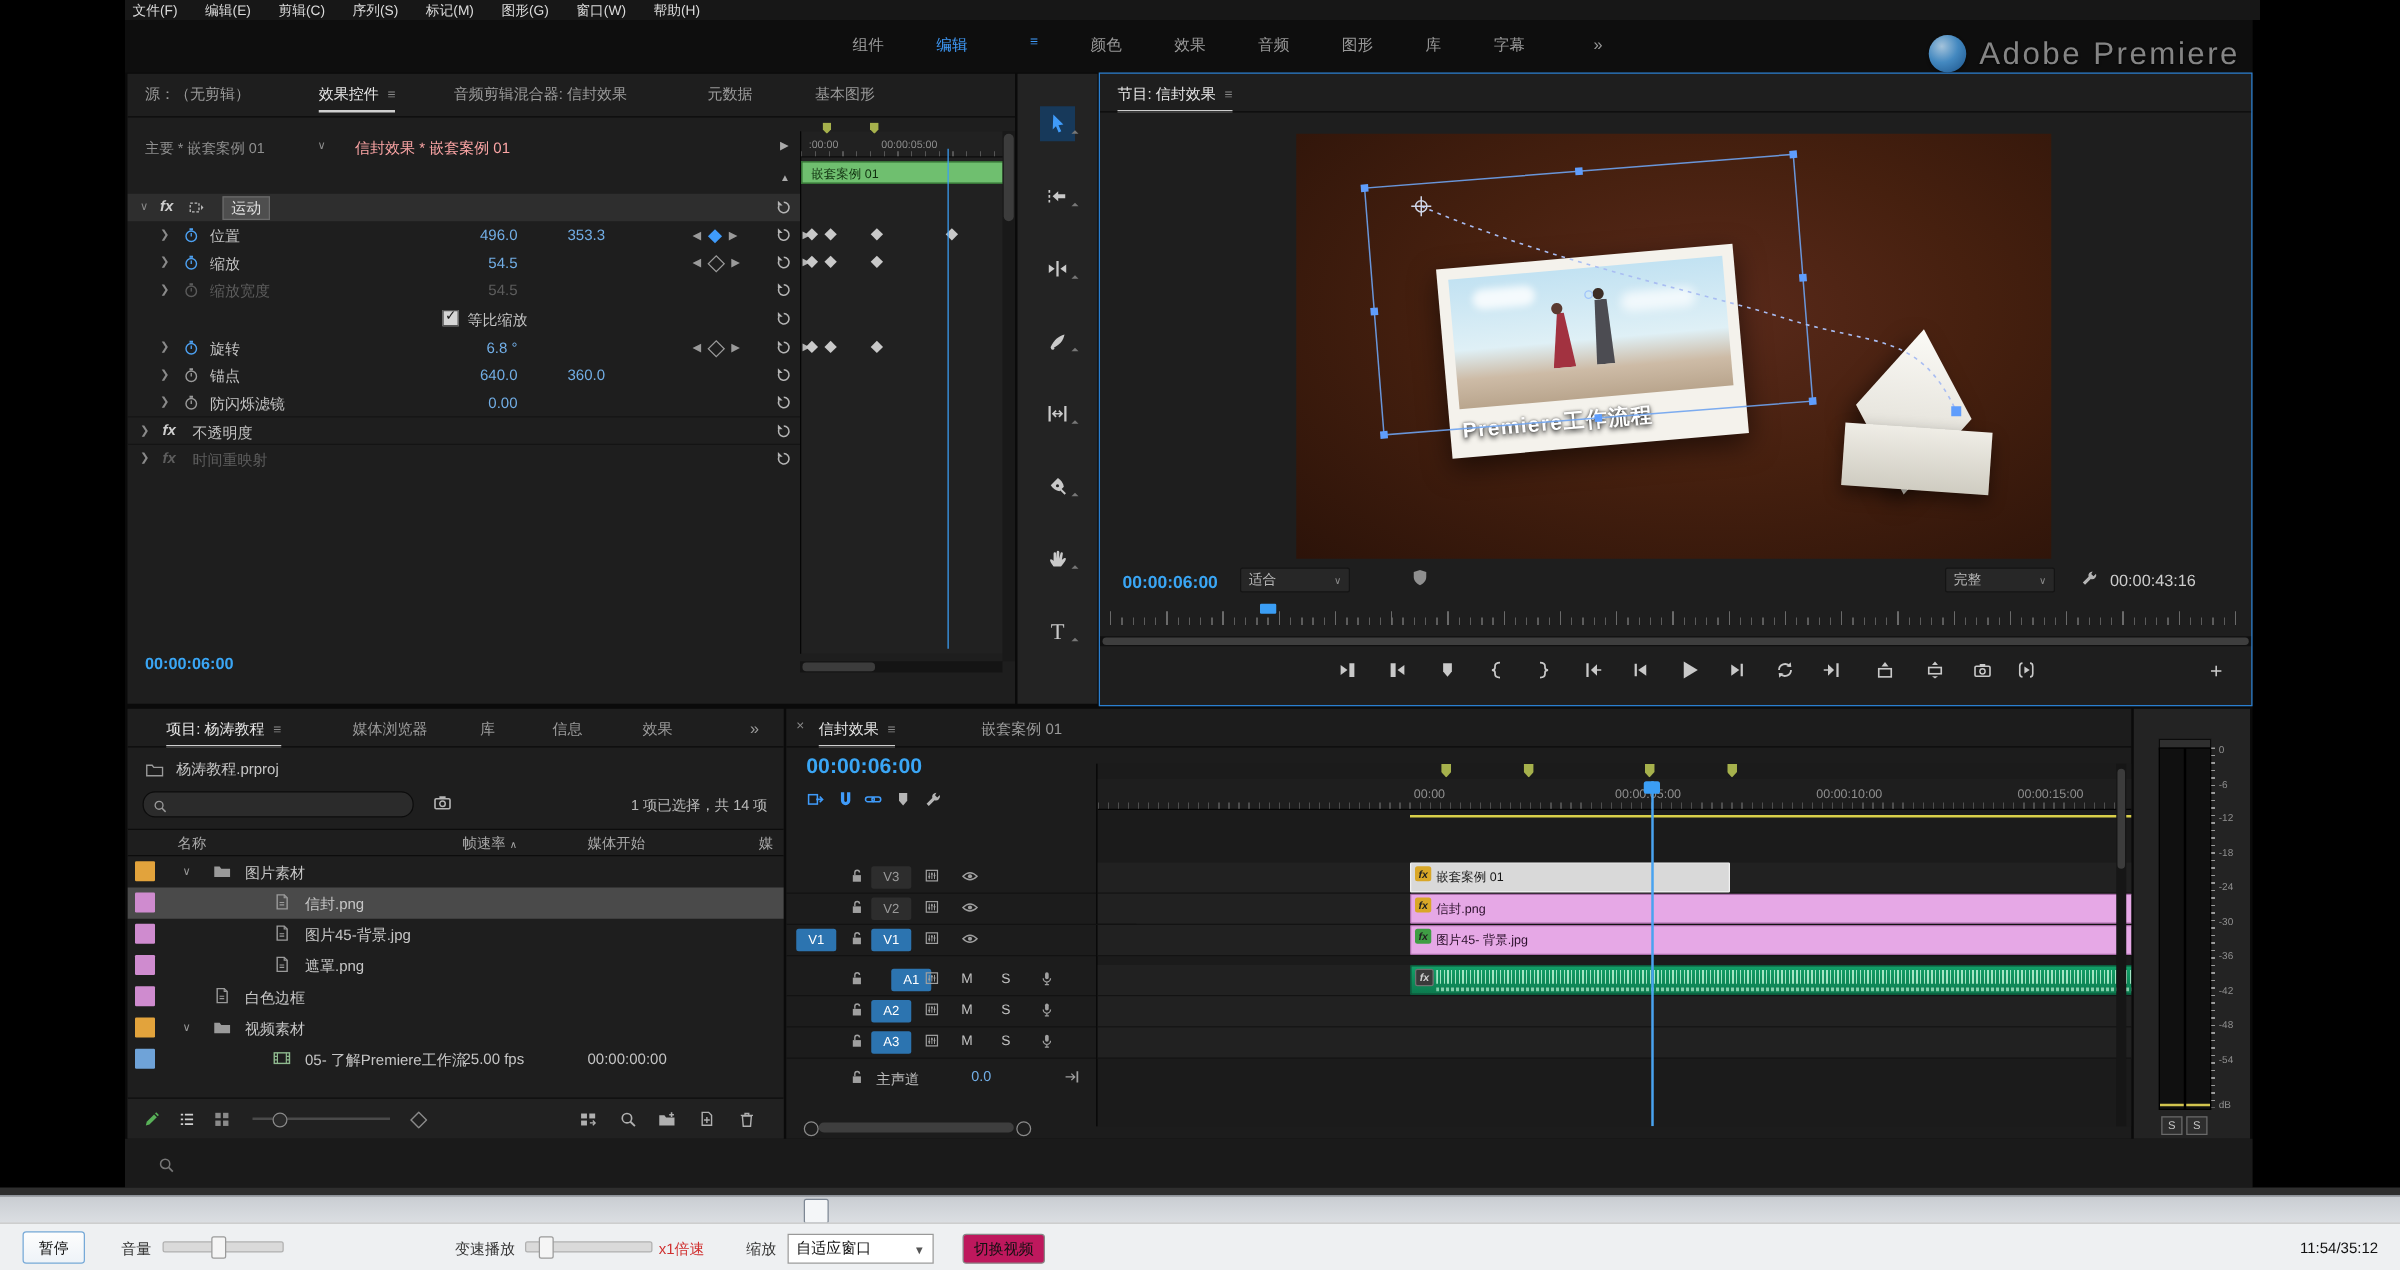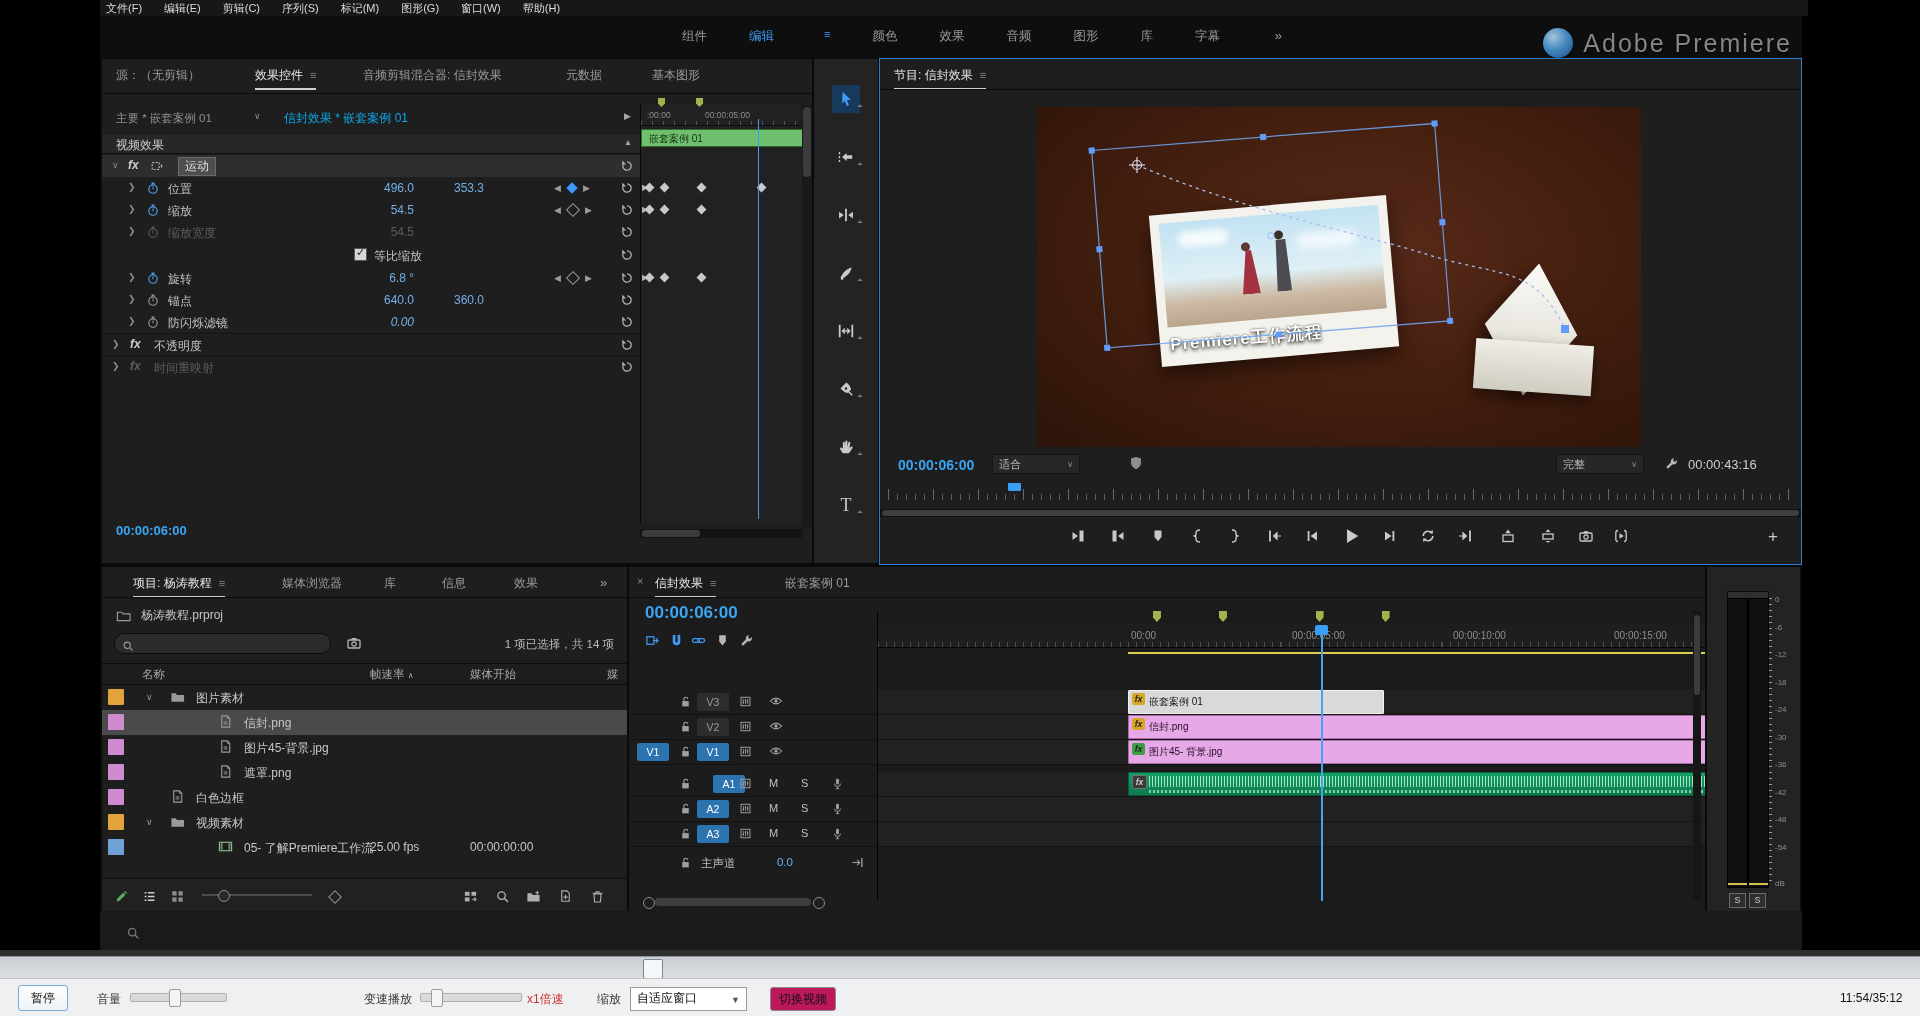--- a/index.html
+++ b/index.html
@@ -115,23 +115,22 @@
 
     <div id="fxpanel" class="panel" style="left:2px;top:59px;width:710px;height:504px;">
         <div class="ptab" style="left: 14px;">源：（无剪辑）</div>
         <div class="ptab active" style="left: 153px;">效果控件<span class="ham">≡</span></div>
         <div class="ptab" style="left: 261px;">音频剪辑混合器: 信封效果</div>
         <div class="ptab" style="left: 464px;">元数据</div>
         <div class="ptab" style="left: 550px;">基本图形</div>
         <div class="abs" style="left: 0px; top: 34px; width: 100%; height: 1px; background: rgb(11, 11, 11);"></div>
         <div class="abs" style="left: 14px; top: 52px; font-size: 11.5px; color: rgb(143, 143, 143);">主要 * 嵌套案例 01</div>
         <div class="abs" style="left: 152px; top: 52px; font-size: 9px; color: rgb(143, 143, 143);">∨</div>
-        <div class="abs" style="left: 182px; top: 51px; font-size: 12px; color: #0ea5e9;">信封效果 * 嵌套案例 01</div>
+        <div class="abs" style="left: 182px; top: 51px; font-size: 12px; color: #fca5a5;">信封效果 * 嵌套案例 01</div>
         <div class="abs" style="left: 522px; top: 52px; font-size: 9px; color: rgb(170, 170, 170);">▶</div>
-        <div class="abs" style="left: 0px; top: 76px; width: 538px; height: 19px; background: rgb(39, 39, 39); border-bottom: 1px solid rgb(14, 14, 14); font-size: 12px; color: rgb(205, 205, 205); padding: 2px 0px 0px 14px; box-sizing: border-box;">视频效果</div>
         <div class="abs" style="left: 522px; top: 79px; font-size: 8px; color: rgb(170, 170, 170);">▲</div>
         <div class="fxrow" style="top: 96px; background: rgb(46, 46, 46);">
           <span class="chev" style="left:10px;">∨</span>
           <span class="abs" style="left:26px;top:3px;font-style:italic;font-weight:bold;color:#cfcfcf;">fx</span>
           <span class="abs" style="left:48px;top:3px;color:#bdbdbd;"><svg class="ic" viewBox="0 0 16 16" style="width:14px;height:14px;">
               <rect x="2.5" y="4" width="8" height="8" fill="none" stroke="currentColor" stroke-width="1.2" stroke-dasharray="2.4 1.6"></rect>
               <path d="M10 8h4.2M12.4 5.8L14.6 8l-2.2 2.2z" fill="currentColor"></path>
             </svg></span>
           <span class="abs" style="left:76px;top:2px;background:#4e4e4e;border:1px solid #6a6a6a;padding:0 6px;font-size:12px;color:#e2e2e2;">运动</span>
           <span class="reset-btn" style="left:518px;"><svg class="ic" viewBox="0 0 16 16" style="width:14px;height:14px;">
@@ -237,21 +236,21 @@
             </svg></span>
         </div>
         <div class="fxrow" style="top: 252px;">
           <span class="chev" style="left:26px;">❯</span>
           <span class="abs" style="left:44px;top:3px;color:#9a9a9a;"><svg class="ic" viewBox="0 0 16 16" style="width:14px;height:14px;">
               <circle cx="8" cy="9.2" r="4.8" fill="none" stroke="currentColor" stroke-width="1.3"></circle>
               <rect x="6.4" y="1.8" width="3.2" height="1.9" fill="currentColor"></rect>
               <path d="M8 9.4V6.2" stroke="currentColor" stroke-width="1.2"></path>
             </svg></span>
           <span class="fxlabel" style="left:66px;">防闪烁滤镜</span>
-          <span class="fxval" style="left:252px;font-style:italic;">0.00</span>
+          <span class="fxval" style="left:252px;">0.00</span>
           <span class="reset-btn" style="left:518px;"><svg class="ic" viewBox="0 0 16 16" style="width:14px;height:14px;">
               <path d="M8 3.2a4.8 4.8 0 1 1-4.4 2.9" fill="none" stroke="currentColor" stroke-width="1.4"></path>
               <path d="M2.6 1.8v4.4h4.4z" fill="currentColor"></path>
             </svg></span>
         </div>
         <div class="fxrow" style="top: 274px; border-top: 1px solid rgb(20, 20, 20);">
           <span class="chev" style="left:10px;">❯</span>
           <span class="abs" style="left:28px;top:3px;font-style:italic;font-weight:bold;color:#cfcfcf;">fx</span>
           <span class="fxlabel" style="left:52px;">不透明度</span>
           <span class="reset-btn" style="left:518px;"><svg class="ic" viewBox="0 0 16 16" style="width:14px;height:14px;">

